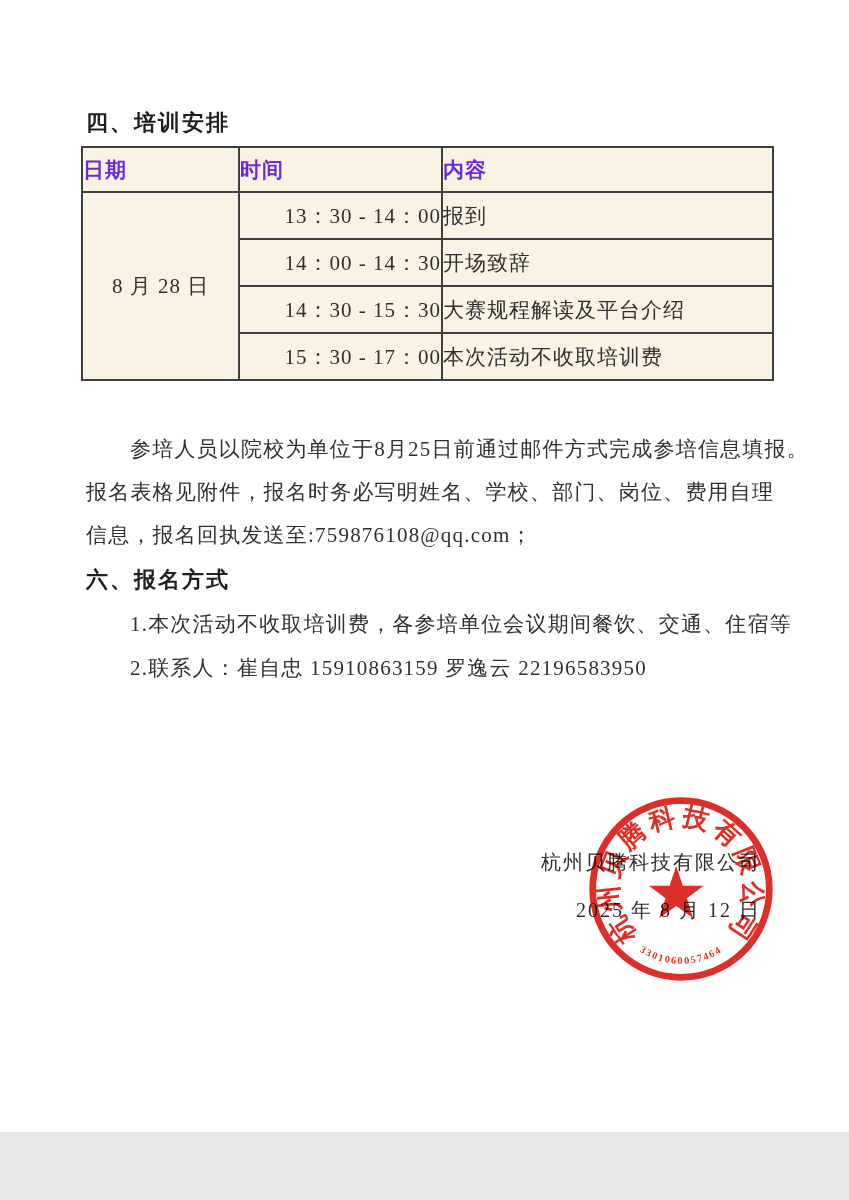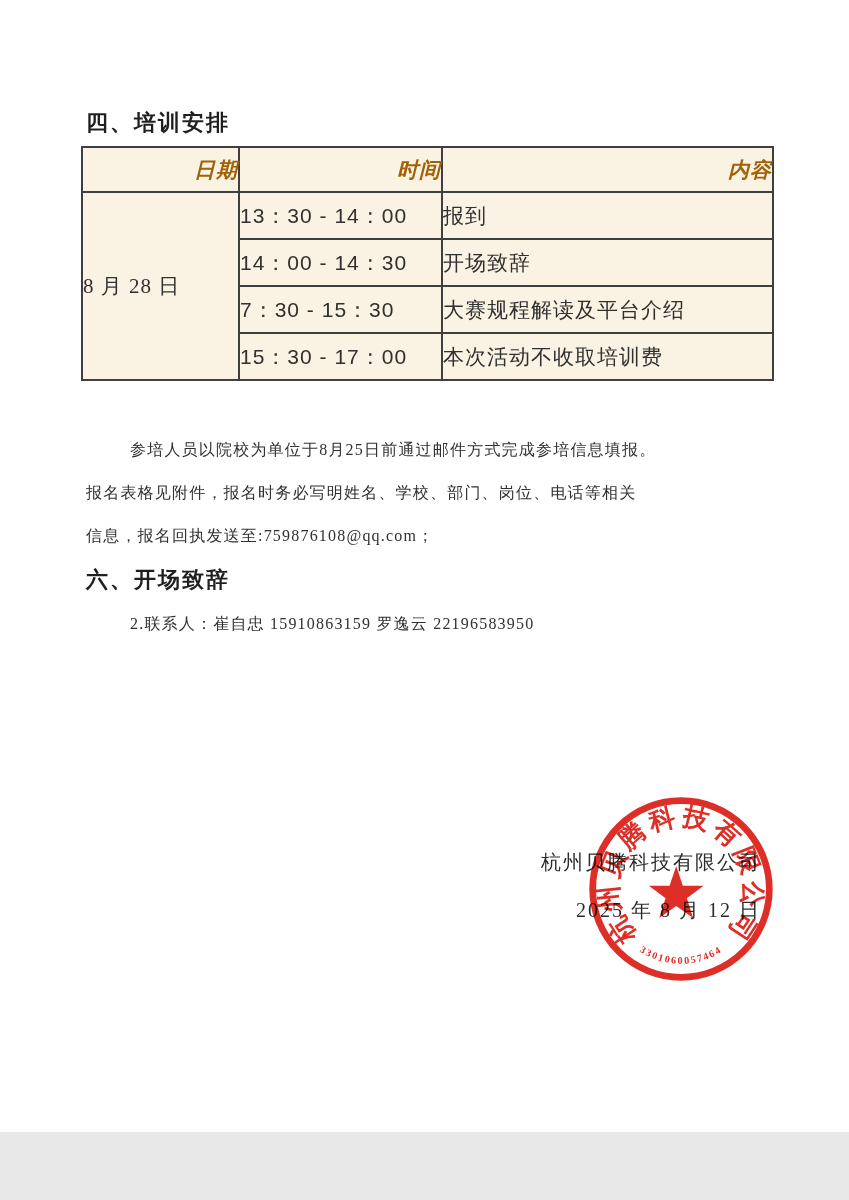--- a/index.html
+++ b/index.html
@@ -26,26 +26,26 @@
   table.schedule th,table.schedule td{
     border:2px solid #3f3f3f;
     background:#faf2e2;
     font-size:21px;
     letter-spacing:1px;
     vertical-align:middle;
     padding:0;
   }
   table.schedule thead tr{height:45px;}
   table.schedule tbody tr{height:47px;}
-  table.schedule th{font-weight:700;text-align:right;color:#a16207;font-style:italic;}
-  td.date-cell{text-align:left;}
-  td.time-cell{text-align:left;font-family:Liberation Sans, sans-serif;}
+  table.schedule th{font-weight:700;text-align:left;color:#6d28d9;}
+  td.date-cell{text-align:center;}
+  td.time-cell{text-align:right;font-family:Liberation Serif, serif;}
   td.content-cell{text-align:left;padding-left:20px;}
   
-  .para{width:692px;font-size:16px;letter-spacing:1.2px;}
+  .para{width:692px;font-size:21px;letter-spacing:1.2px;}
   .para .line{line-height:43px;white-space:nowrap;}
   .indent{text-indent:44px;}
   .sign-line{
     width:675px;text-align:right;font-size:20px;
     letter-spacing:2px;white-space:nowrap;color:#2c2c2c;
   }
   
   .stamp{
     mix-blend-mode:multiply;
     opacity:0.95;
@@ -80,41 +80,42 @@
         <tr>
           <td class="date-cell" rowspan="4">8 月 28 日</td>
           <td class="time-cell">13：30 - 14：00</td>
           <td class="content-cell">报到</td>
         </tr>
         <tr>
           <td class="time-cell">14：00 - 14：30</td>
           <td class="content-cell">开场致辞</td>
         </tr>
         <tr>
-          <td class="time-cell">7：30 - 15：30</td>
+          <td class="time-cell">14：30 - 15：30</td>
           <td class="content-cell">大赛规程解读及平台介绍</td>
         </tr>
         <tr>
           <td class="time-cell">15：30 - 17：00</td>
           <td class="content-cell">本次活动不收取培训费</td>
         </tr>
       </tbody>
     </table>
   </div>
 
 
   <div class="abs para" style="left:86px;top:428px;">
     <div class="line indent">参培人员以院校为单位于8月25日前通过邮件方式完成参培信息填报。</div>
-    <div class="line">报名表格见附件，报名时务必写明姓名、学校、部门、岗位、电话等相关</div>
+    <div class="line">报名表格见附件，报名时务必写明姓名、学校、部门、岗位、费用自理</div>
     <div class="line">信息，报名回执发送至:759876108@qq.com；</div>
   </div>
 
-  <div class="abs sec-heading" style="left:86px;top:565px;">六、开场致辞</div>
+  <div class="abs sec-heading" style="left:86px;top:565px;">六、报名方式</div>
 
   <div class="abs para" style="left:86px;top:602px;">
+    <div class="line indent" style="line-height:44px;">1.本次活动不收取培训费，各参培单位会议期间餐饮、交通、住宿等</div>
     <div class="line indent" style="line-height:44px;">2.联系人：崔自忠 15910863159 罗逸云 22196583950</div>
   </div>
 
   <div class="abs sign-line" style="left:86px;top:849px;">杭州贝腾科技有限公司</div>
 
   <div class="abs sign-line" style="left:86px;top:897px;">2025 年 8 月 12 日</div>
 
   <svg class="abs stamp" style="left:585px;top:793px;" width="192" height="192" viewBox="0 0 200 200">
     <defs>
       <path id="stamp-arc" d="M 100,166 A 66,66 0 1,1 100.02,166" fill="none"></path>

